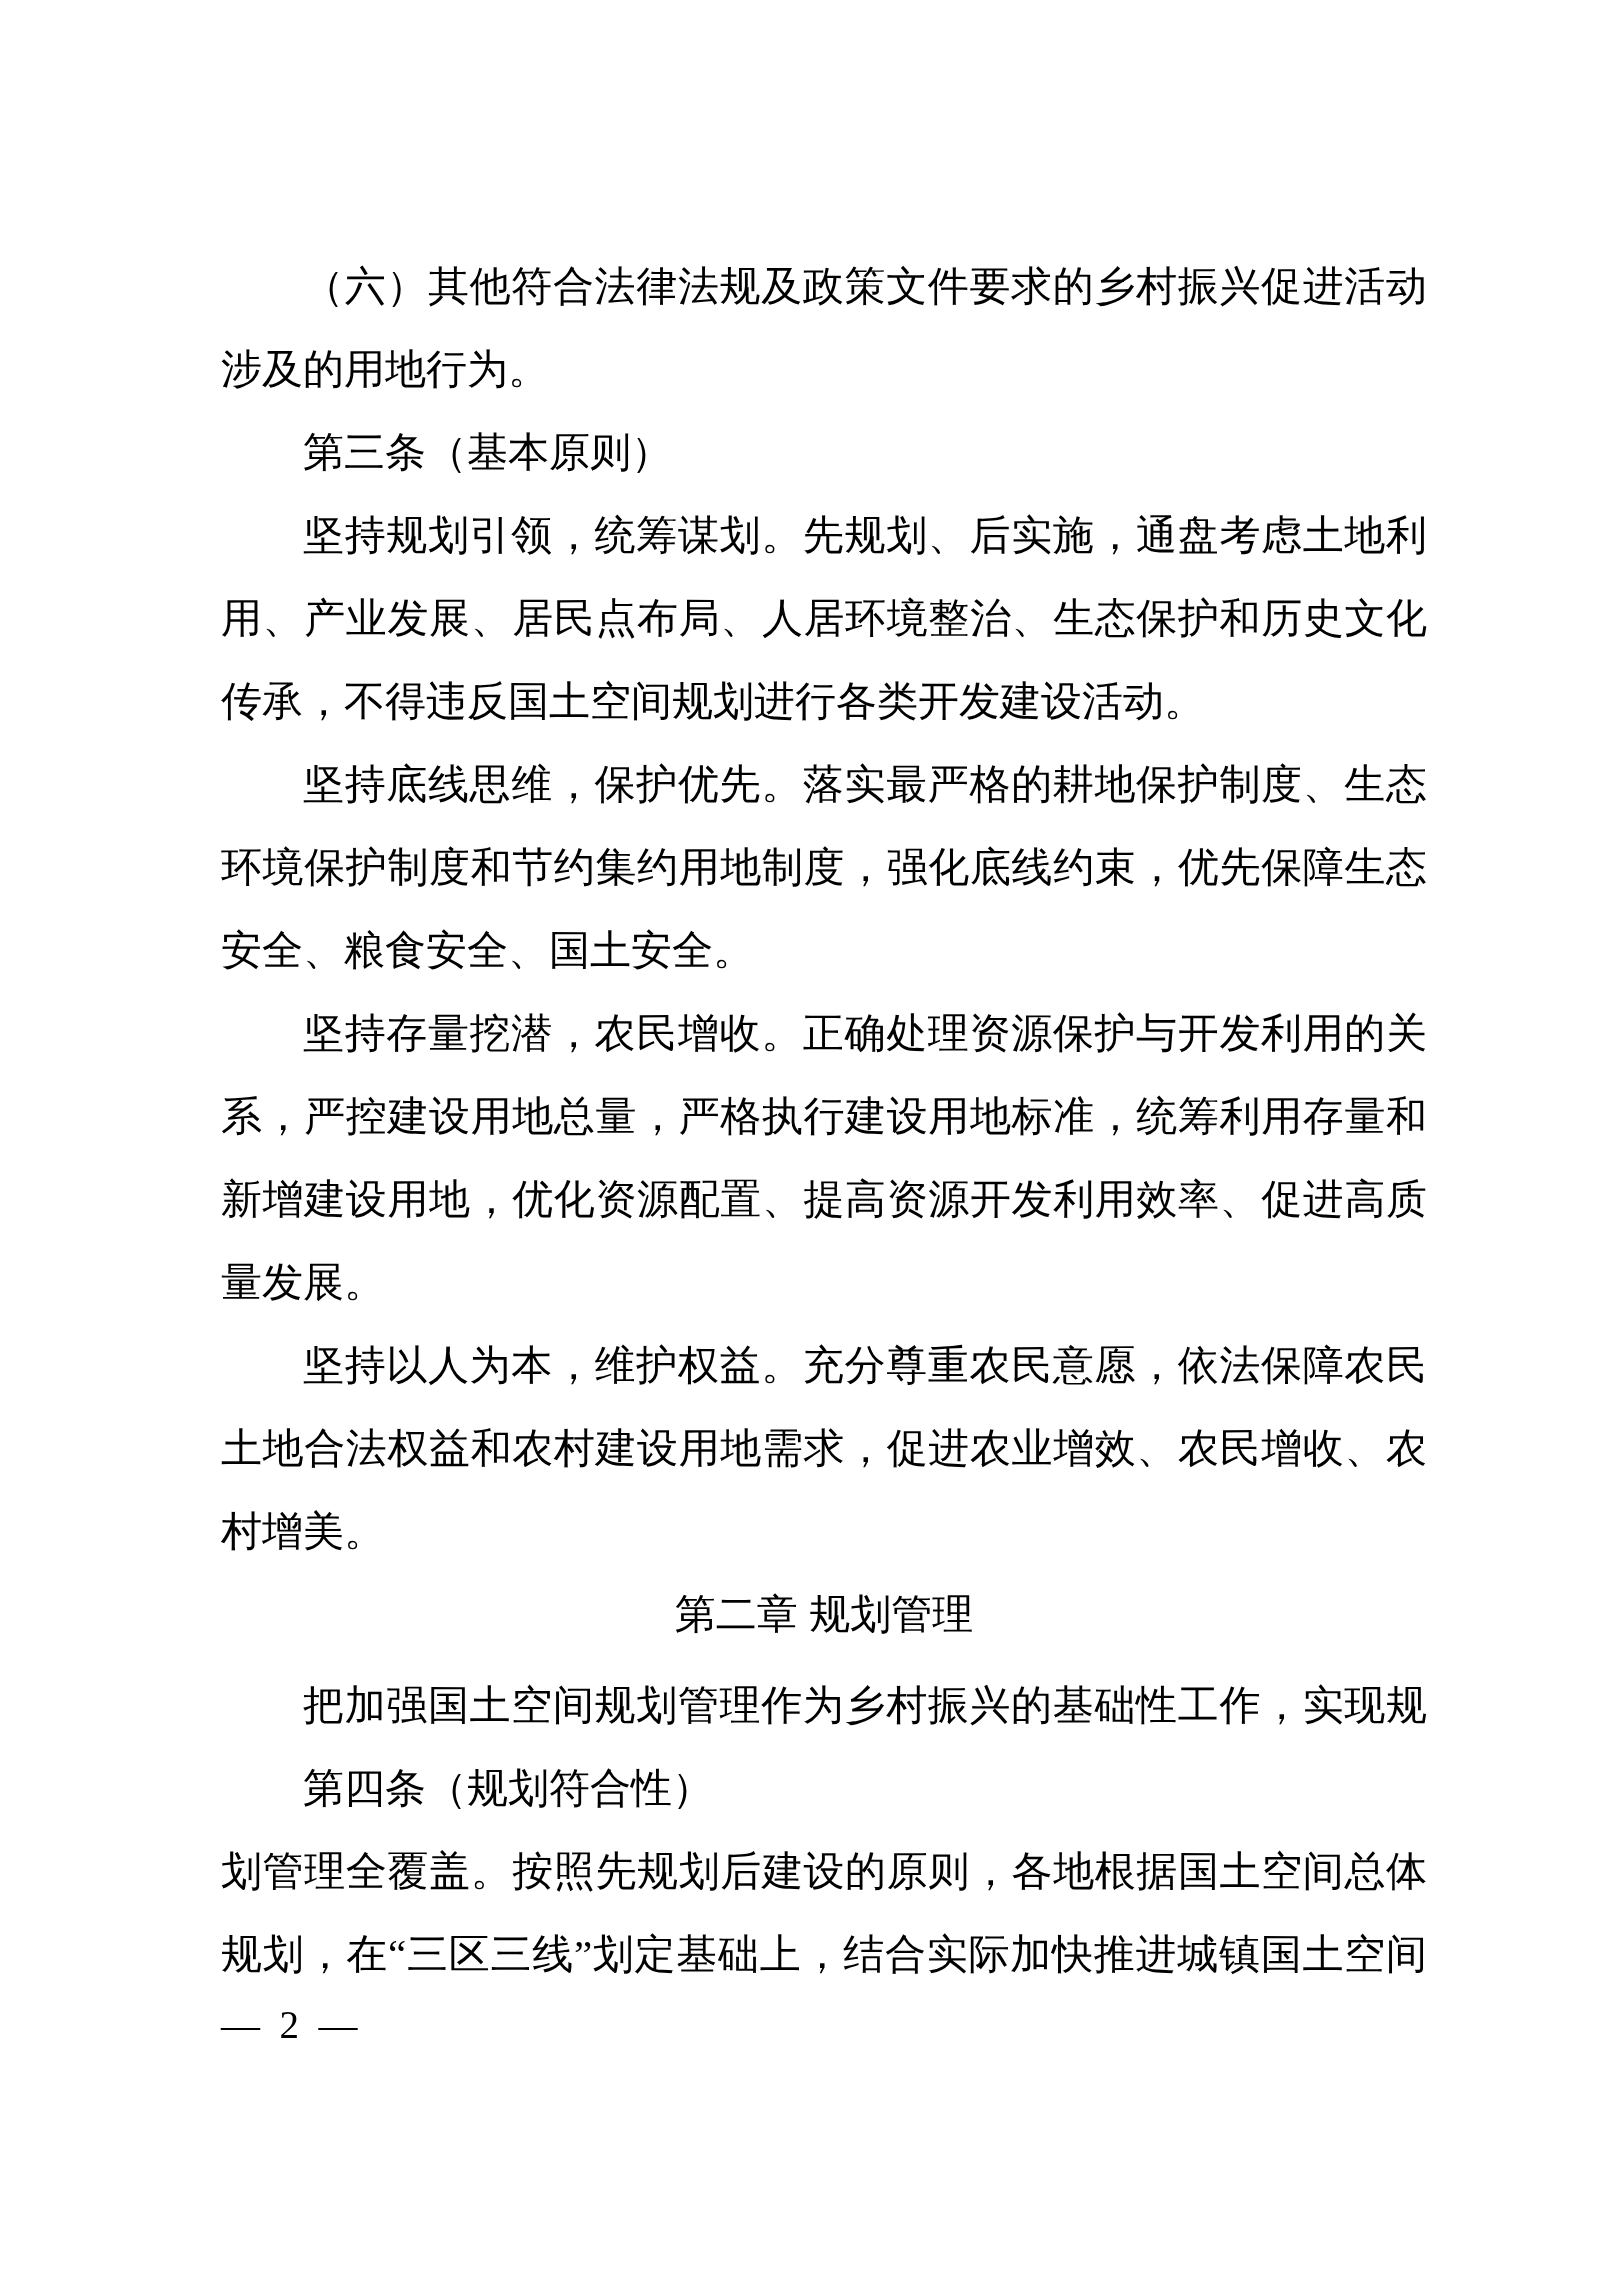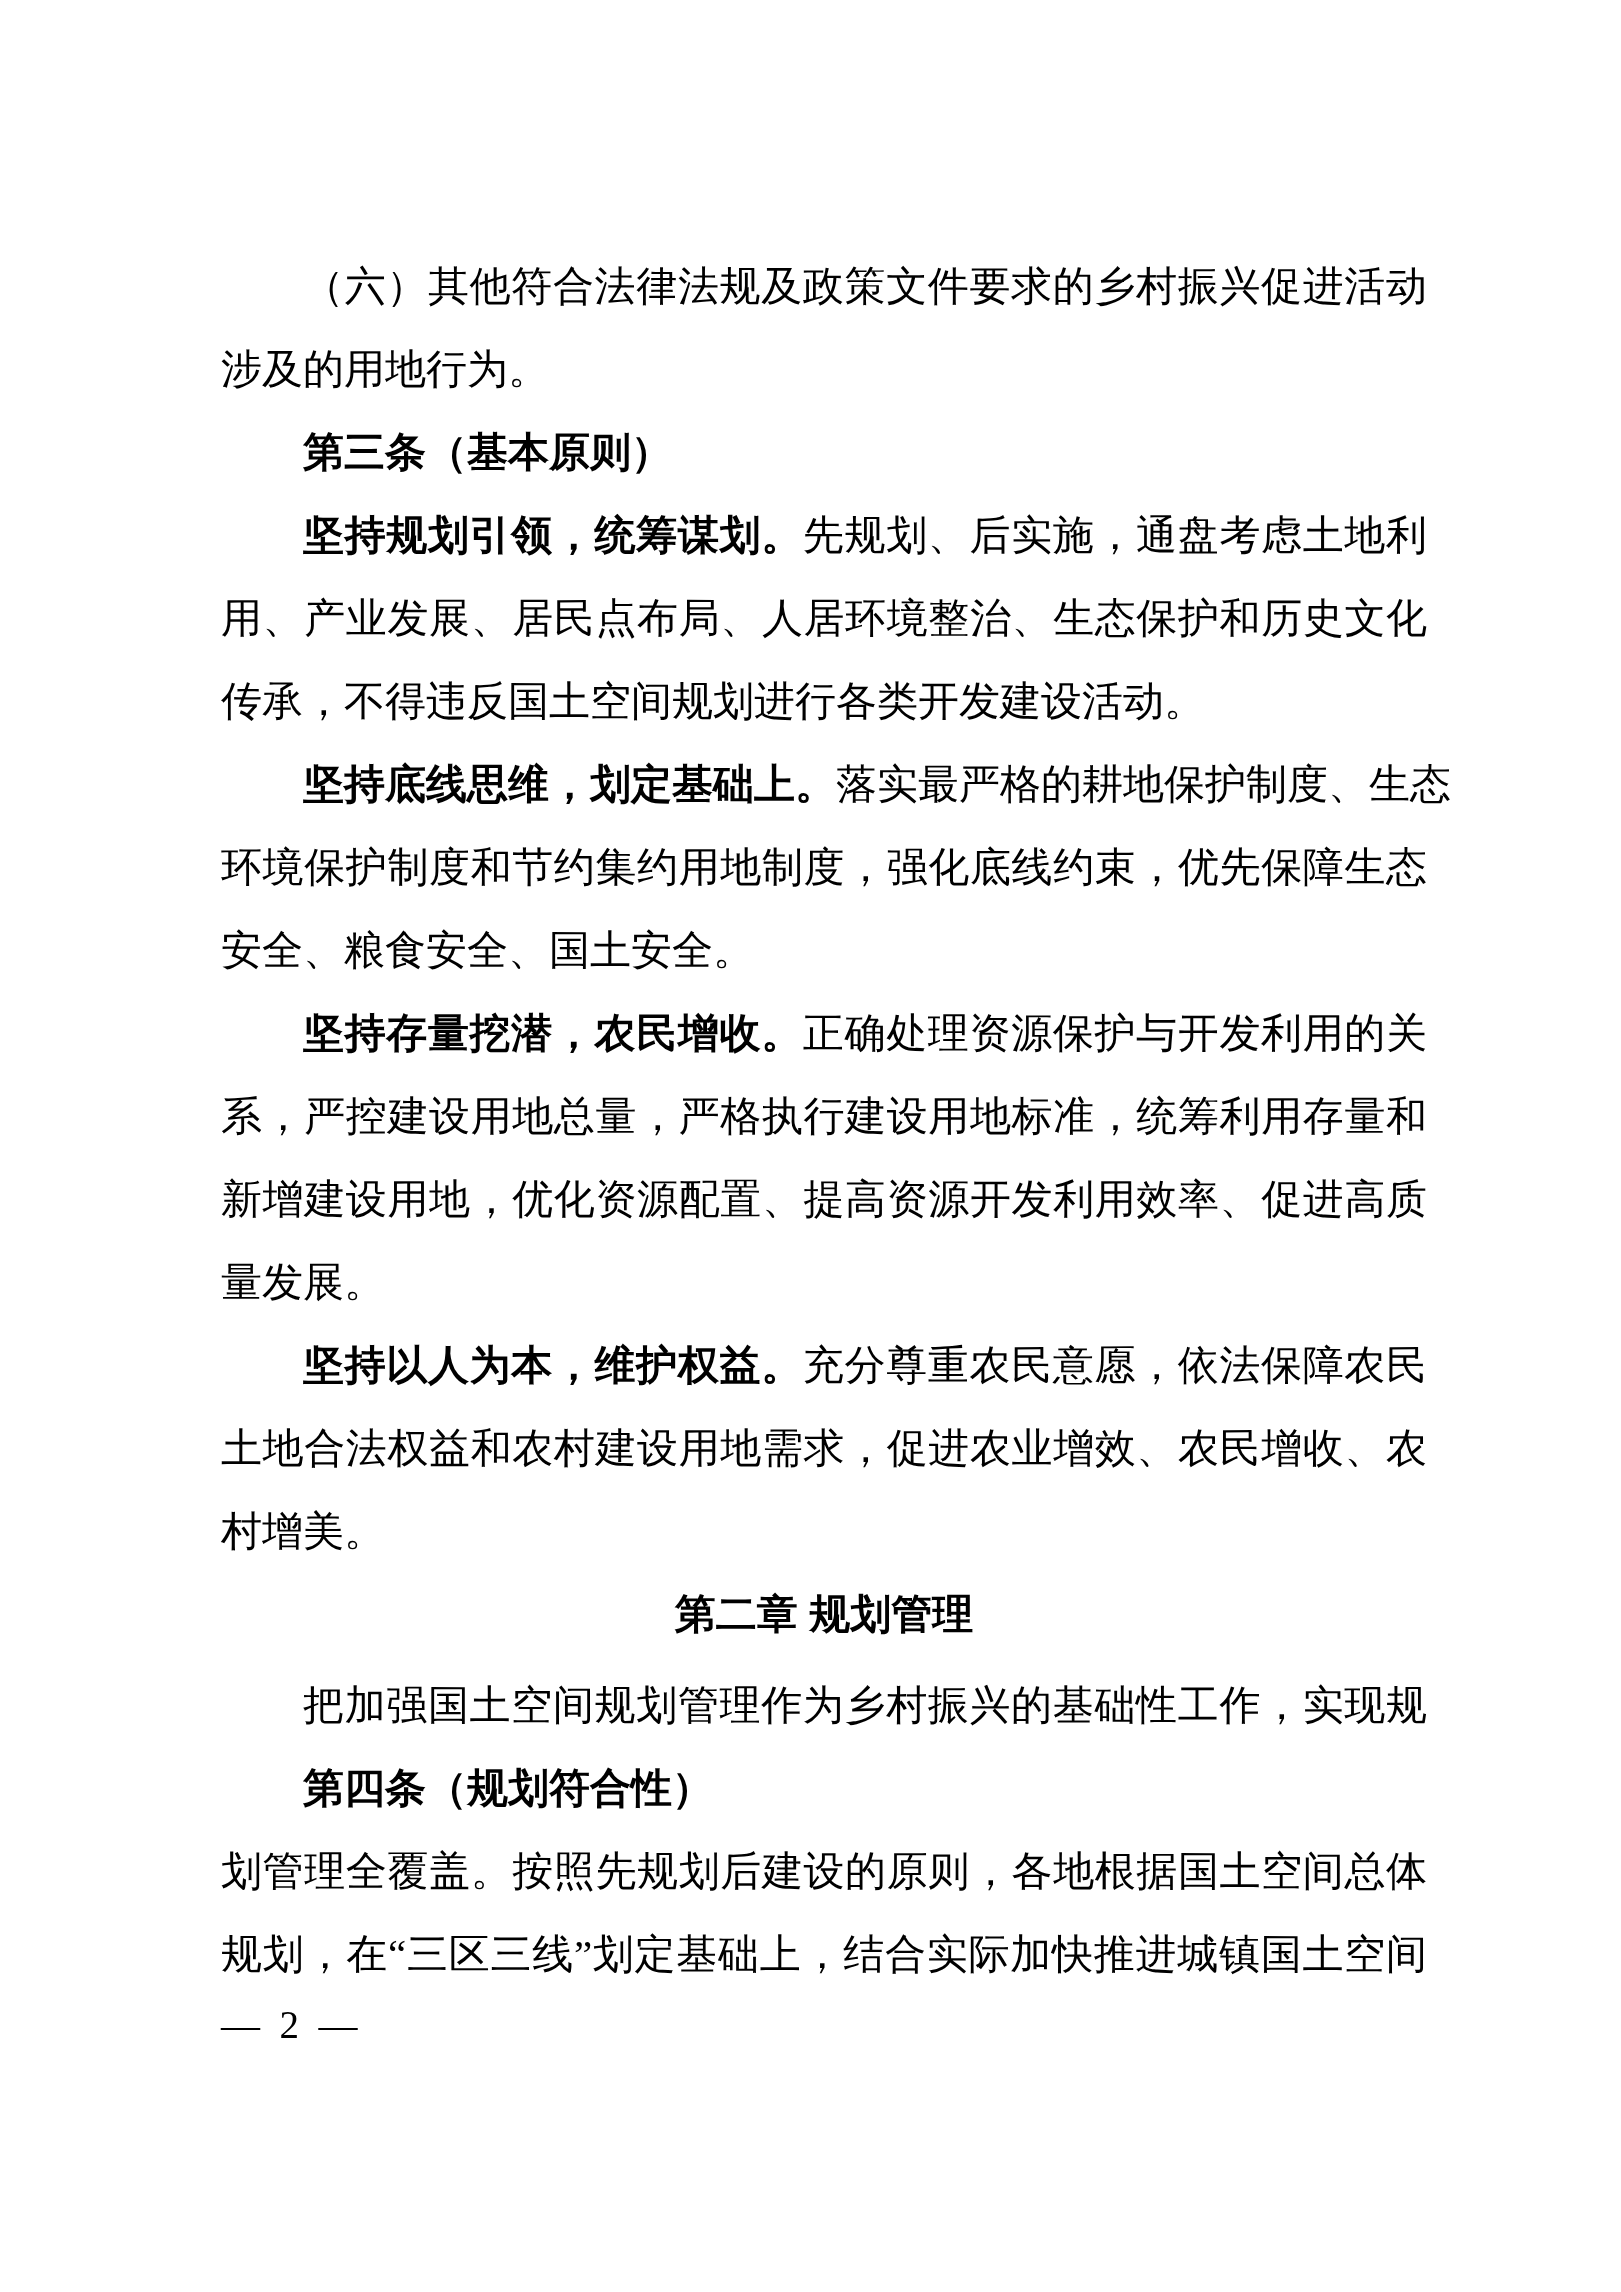--- a/index.html
+++ b/index.html
@@ -39,21 +39,21 @@
   .line.center {
     text-align: left;
     text-align-last: center;
     text-indent: 0;
   }
   
   .text-block .line:nth-child(18) {
     margin-top: 7.8px;
   }
   .line span.b {
-    font-weight: 700;
+    font-weight: 400;
     font-family: "Liberation Sans", "DejaVu Sans", sans-serif;
   }
   .line span.r {
     font-weight: 400;
   }
   .page-number {
     position: absolute;
     left: 221px;
     top: 2004px;
     font-size: 39px;
@@ -67,21 +67,21 @@
 <body>
 
 <div class="page">
   <div class="text-block">
       <div class="line indent"><span class="r">（六）其他符合法律法规及政策文件要求的乡村振兴促进活动</span></div>
       <div class="line endpara"><span class="r">涉及的用地行为。</span></div>
       <div class="line indent endpara"><span class="b">第三条（基本原则）</span></div>
       <div class="line indent"><span class="b">坚持规划引领，统筹谋划。</span><span class="r">先规划、后实施，通盘考虑土地利</span></div>
       <div class="line"><span class="r">用、产业发展、居民点布局、人居环境整治、生态保护和历史文化</span></div>
       <div class="line endpara"><span class="r">传承，不得违反国土空间规划进行各类开发建设活动。</span></div>
-      <div class="line indent"><span class="b">坚持底线思维，划定基础上。</span><span class="r">落实最严格的耕地保护制度、生态</span></div>
+      <div class="line indent"><span class="b">坚持底线思维，保护优先。</span><span class="r">落实最严格的耕地保护制度、生态</span></div>
       <div class="line"><span class="r">环境保护制度和节约集约用地制度，强化底线约束，优先保障生态</span></div>
       <div class="line endpara"><span class="r">安全、粮食安全、国土安全。</span></div>
       <div class="line indent"><span class="b">坚持存量挖潜，农民增收。</span><span class="r">正确处理资源保护与开发利用的关</span></div>
       <div class="line"><span class="r">系，严控建设用地总量，严格执行建设用地标准，统筹利用存量和</span></div>
       <div class="line"><span class="r">新增建设用地，优化资源配置、提高资源开发利用效率、促进高质</span></div>
       <div class="line endpara"><span class="r">量发展。</span></div>
       <div class="line indent"><span class="b">坚持以人为本，维护权益。</span><span class="r">充分尊重农民意愿，依法保障农民</span></div>
       <div class="line"><span class="r">土地合法权益和农村建设用地需求，促进农业增效、农民增收、农</span></div>
       <div class="line endpara"><span class="r">村增美。</span></div>
       <div class="line center"><span class="b">第二章 规划管理</span></div>

